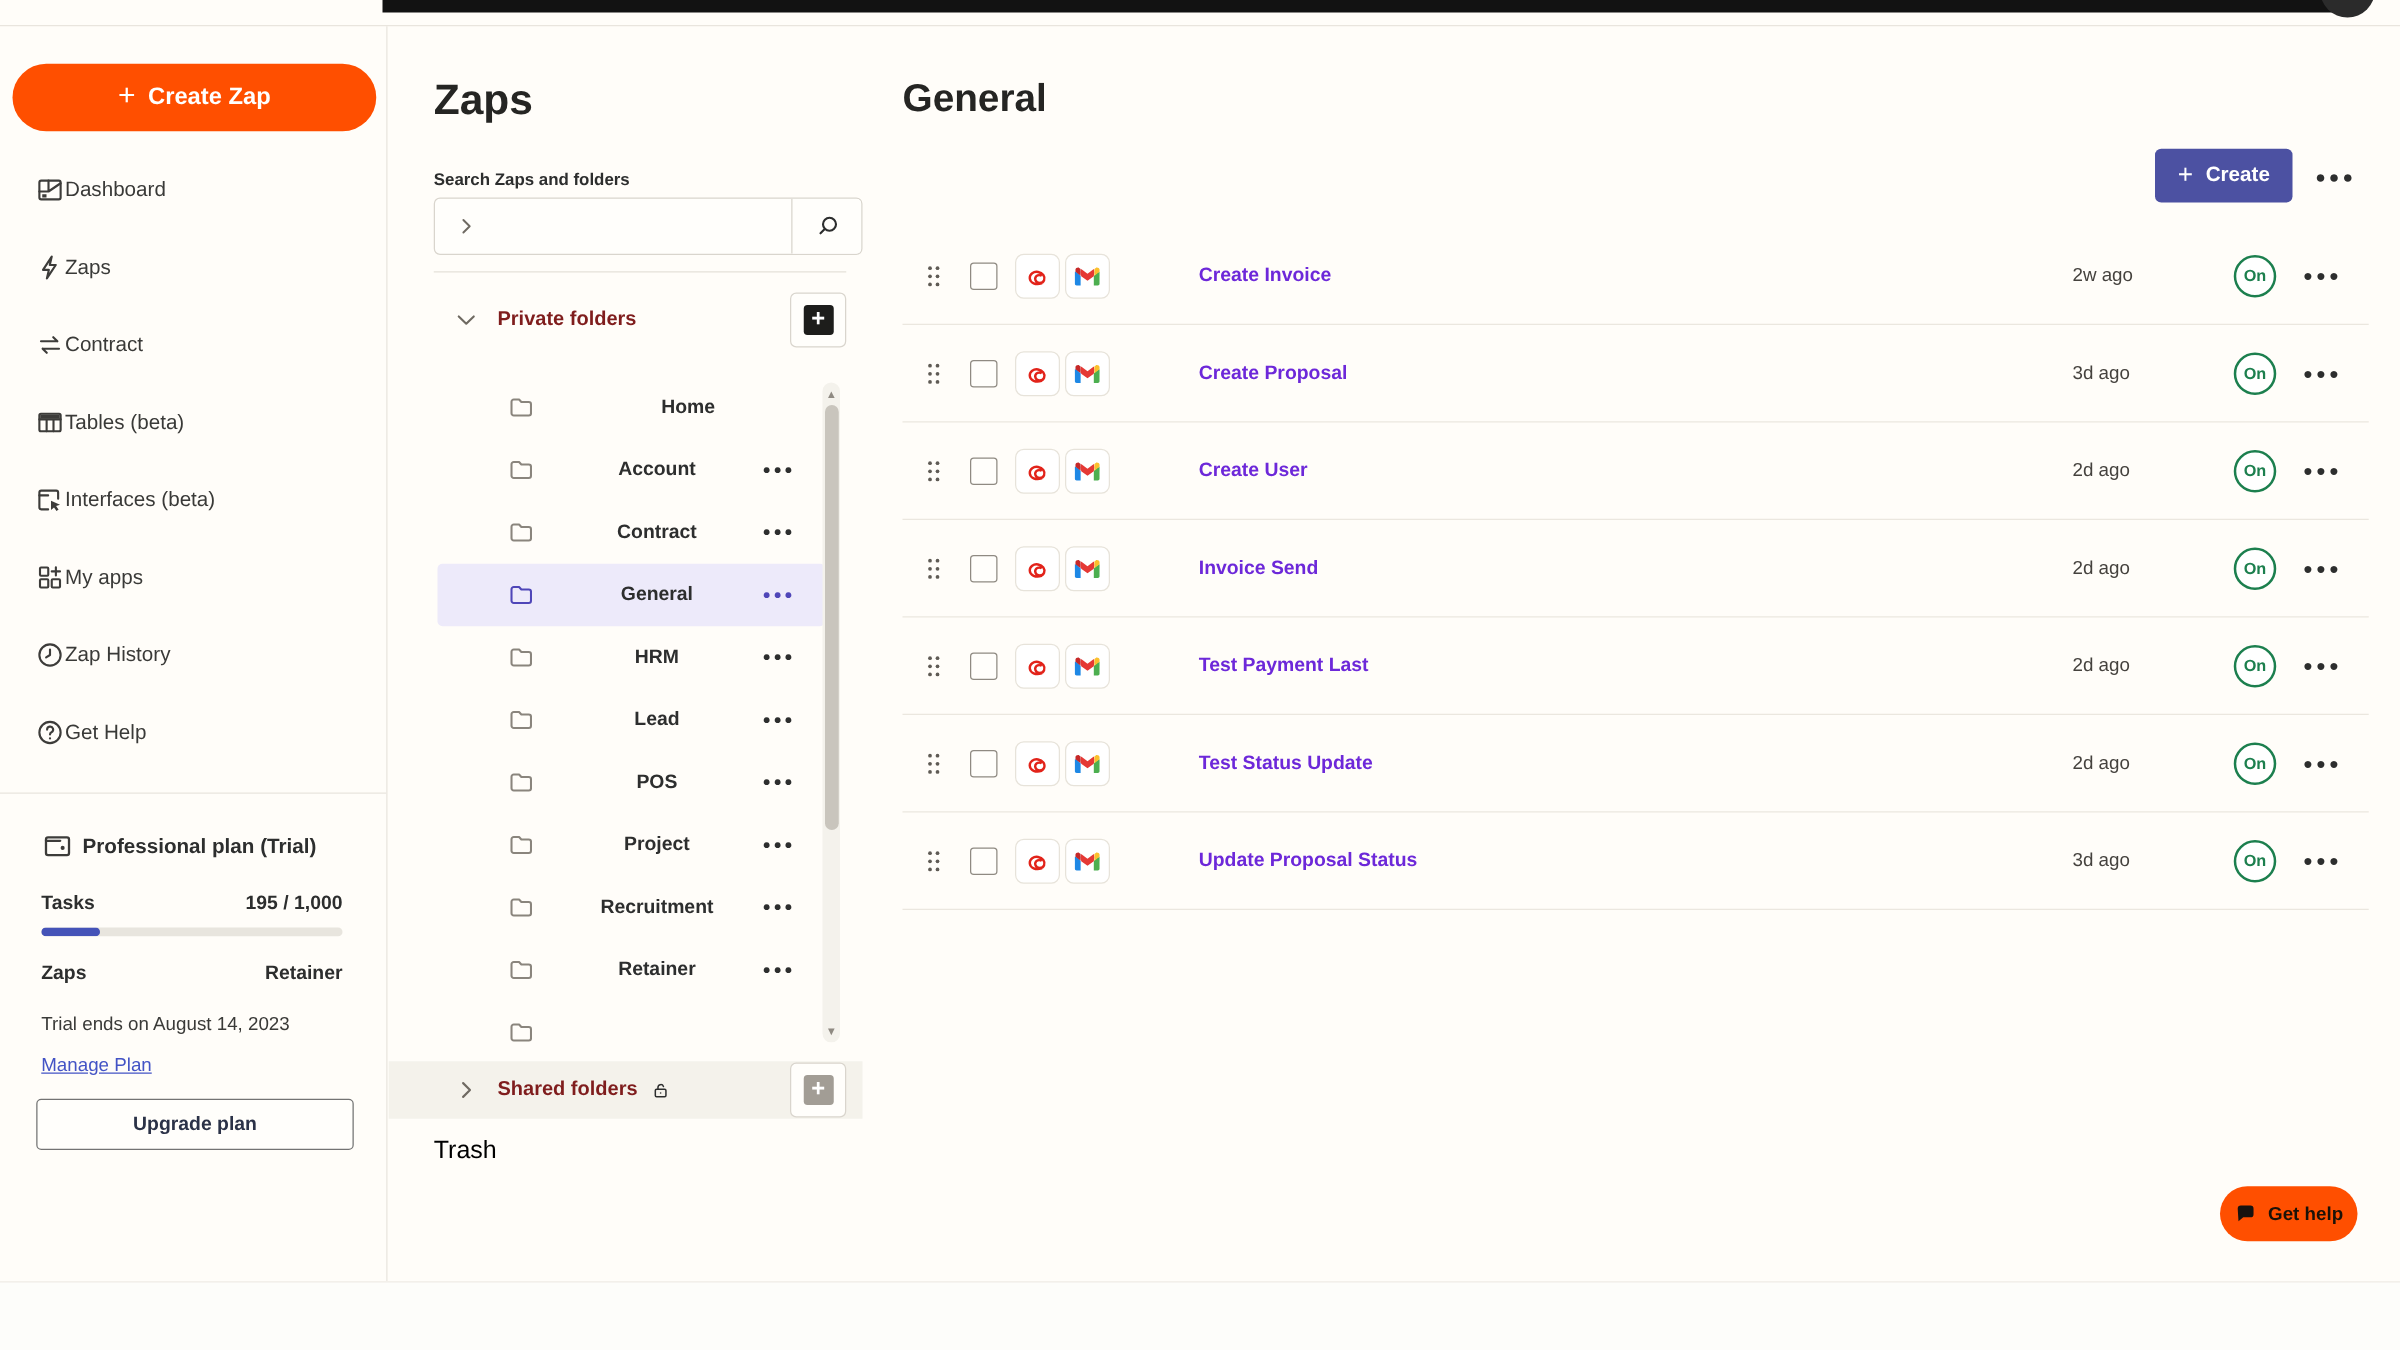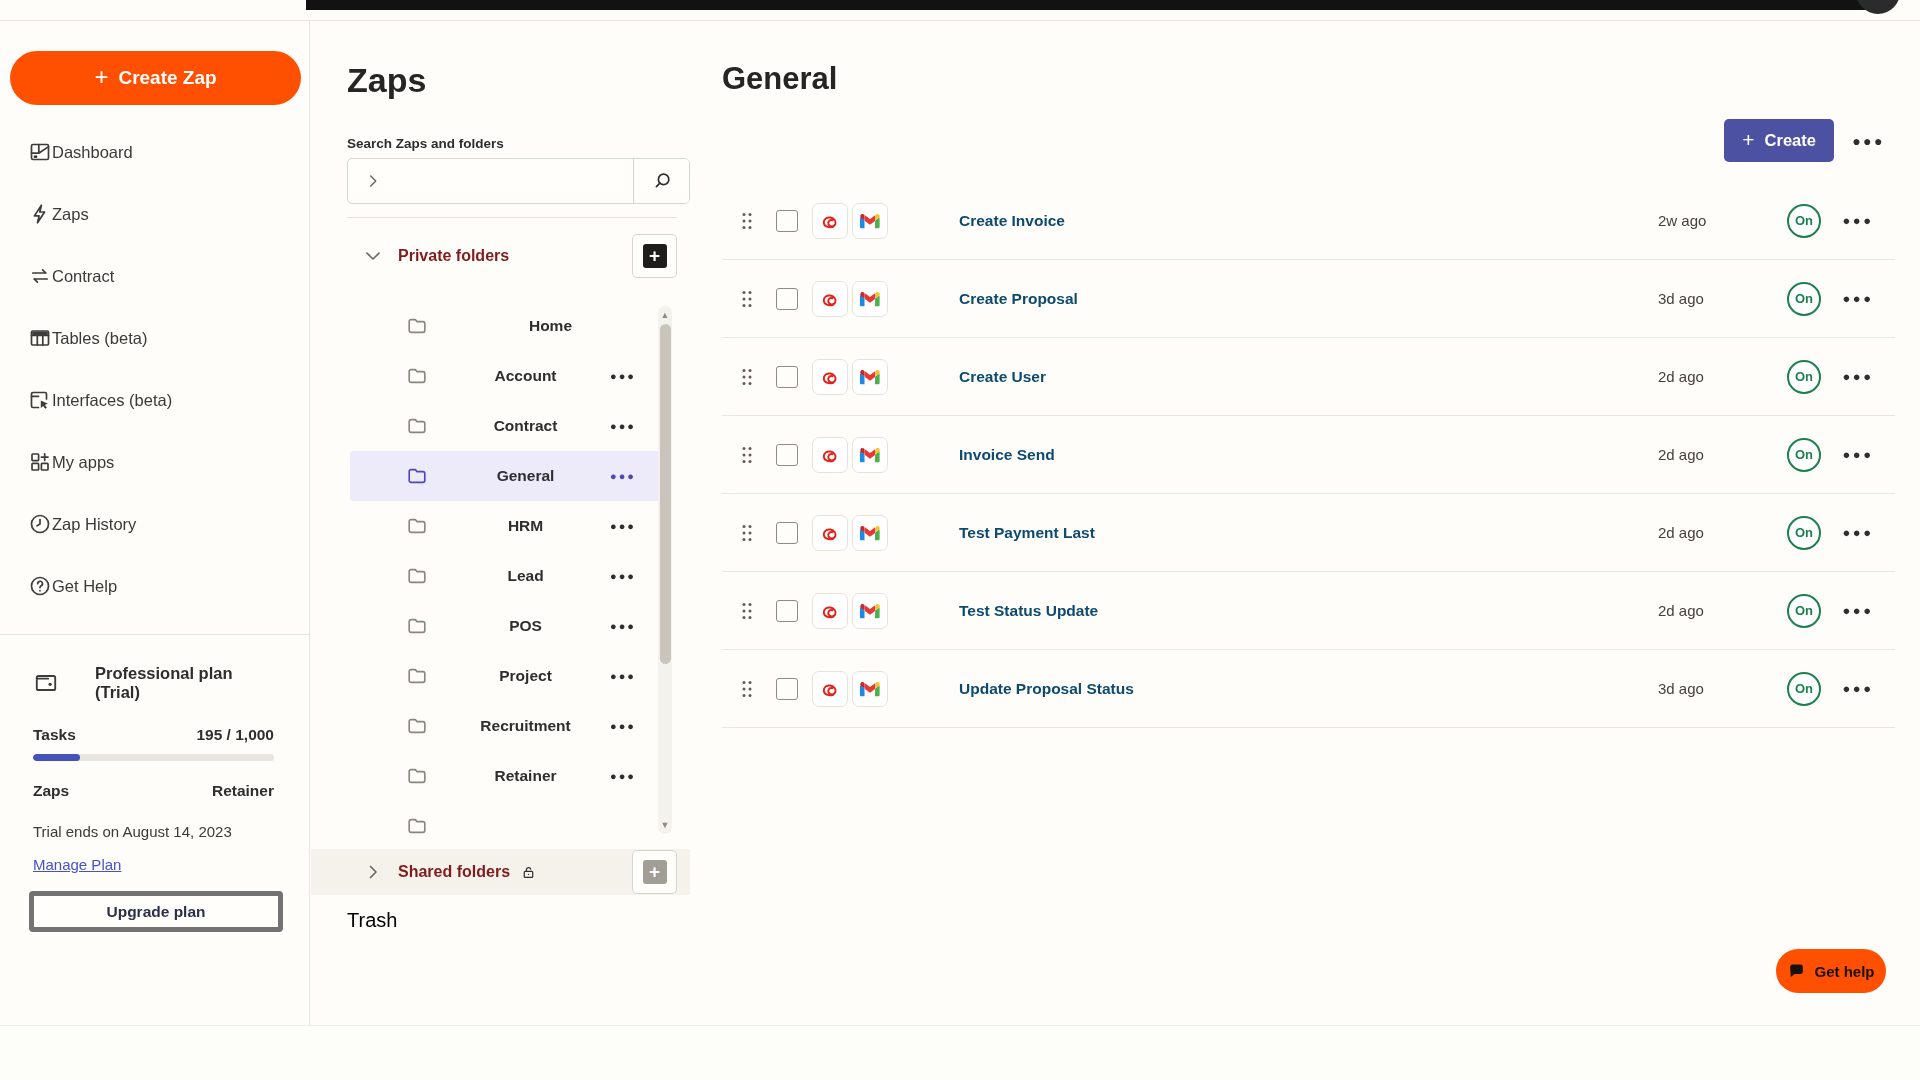--- a/index.html
+++ b/index.html
@@ -17,28 +17,28 @@
   
   .sidebar{position:absolute;left:0;top:21px;width:310px;height:1004px;border-right:1px solid #e9e5de;box-sizing:border-box;}
   .create-zap{display:flex;align-items:center;justify-content:center;gap:10px;margin:30px 9px 0 10px;width:291px;height:54px;
     background:#ff4f00;border:none;border-radius:28px;color:#fff;font-family:inherit;font-size:19px;font-weight:bold;cursor:pointer;}
   .create-zap .plus{font-size:24px;font-weight:normal;line-height:1;margin-top:-2px;}
   .nav{margin-top:16px;}
   .nav-item{display:flex;align-items:center;height:62px;padding-left:28px;font-size:16.5px;color:#3a3a38;cursor:pointer;}
   .nav-item .nav-icon{width:24px;height:24px;}
   .sidebar-divider{margin-top:17px;height:1px;background:#e9e5de;}
   .plan{padding:29px 35px 0 33px;}
-  .plan-header{display:flex;align-items:center;gap:36px;font-size:16.5px;font-weight:bold;color:#2d2e2e;}
+  .plan-header{display:flex;align-items:center;gap:7px;font-size:16.5px;font-weight:bold;color:#2d2e2e;}
   .plan-row{display:flex;justify-content:space-between;align-items:baseline;margin-top:24px;font-size:15.5px;font-weight:bold;}
   .plan-row.zaps{margin-top:21px;}
   .progress-track{margin-top:10px;height:7px;border-radius:4px;background:#e8e5de;overflow:hidden;}
   .progress-fill{height:100%;border-radius:4px;background:#4553b8;}
   .trial-note{margin-top:23px;font-size:15px;color:#3a3a38;}
   .manage-link{display:inline-block;margin-top:16px;font-size:15px;color:#4353c5;text-decoration:underline;cursor:pointer;}
-  .upgrade-btn{display:block;margin:17px 0 0 -4px;width:254px;height:41px;background:#fffefb;border:5px solid #737373;border-radius:4px;
+  .upgrade-btn{display:block;margin:17px 0 0 -4px;width:254px;height:41px;background:#fffefb;border:1px solid #737373;border-radius:4px;
     color:#2b3247;font-family:inherit;font-size:15.5px;font-weight:bold;cursor:pointer;}
 
   
   .folders-panel{position:absolute;left:311px;top:21px;width:379px;height:1004px;box-sizing:border-box;}
   .panel-title{margin:40px 0 0 36px;font-size:34px;font-weight:bold;color:#252523;}
   .search-label{margin:36px 0 0 36px;font-size:13.5px;font-weight:bold;color:#2d2e2e;}
   .search-box{display:flex;align-items:stretch;margin:7px 0 0 36px;width:343px;height:46px;background:#fffefb;
     border:1px solid #d9d5cd;border-radius:5px;box-sizing:border-box;overflow:hidden;}
   .search-chevron{display:flex;align-items:center;padding-left:14px;}
   .search-input{flex:1;border:none;outline:none;background:transparent;font-family:inherit;font-size:15px;padding:0 8px;color:#2d2e2e;}
@@ -81,21 +81,21 @@
   .select-cell + .select-cell{border-left:1px solid #d8d4cc;}
   .cbox{width:22px;height:22px;background:#fffefb;border:1.6px solid #8f8a82;border-radius:3px;box-sizing:border-box;cursor:pointer;}
   .th-name{flex:1;margin-left:145px;font-size:15px;font-weight:bold;}
   .th-edit{width:107px;font-size:15px;font-weight:bold;}
   .th-running{width:130px;font-size:15px;font-weight:bold;}
   .zap-row{display:flex;align-items:center;height:77px;border-bottom:1px solid #ebe7df;}
   .drag{margin-left:18px;width:14px;height:20px;cursor:grab;}
   .zap-row .cbox{margin-left:22px;}
   .chips{display:flex;gap:4px;margin-left:14px;}
   .chip{width:34px;height:34px;border:1px solid #e7e3da;border-radius:7px;background:#fff;display:flex;align-items:center;justify-content:center;}
-  .zap-name{flex:1;margin-left:71px;font-size:15.5px;font-weight:bold;color:#0c4a6e;cursor:pointer;}
+  .zap-name{flex:1;margin-left:71px;font-size:15.5px;font-weight:bold;color:#6d28d9;cursor:pointer;}
   .zap-edit{width:107px;font-size:15px;color:#45423e;}
   .toggle-wrap{position:relative;width:56px;height:26px;cursor:pointer;}
   .toggle-track{width:48px;height:26px;background:#1c7f4e;border-radius:13px;}
   .toggle-knob{position:absolute;left:22px;top:-4px;width:34px;height:34px;border-radius:50%;background:#fff;border:2px solid #1c7f4e;box-sizing:border-box;
     color:#1c7f4e;font-size:13px;font-weight:bold;display:flex;align-items:center;justify-content:center;}
   .row-kebab{width:74px;text-align:center;font-size:13px;letter-spacing:2.5px;color:#2d2e2e;cursor:pointer;}
 
   
   .fab{position:absolute;left:1776px;top:949px;width:110px;height:44px;border:none;border-radius:22px;background:#ff4f00;
     display:flex;align-items:center;justify-content:center;gap:8px;font-family:inherit;font-size:15px;font-weight:bold;color:#1b1208;cursor:pointer;}

